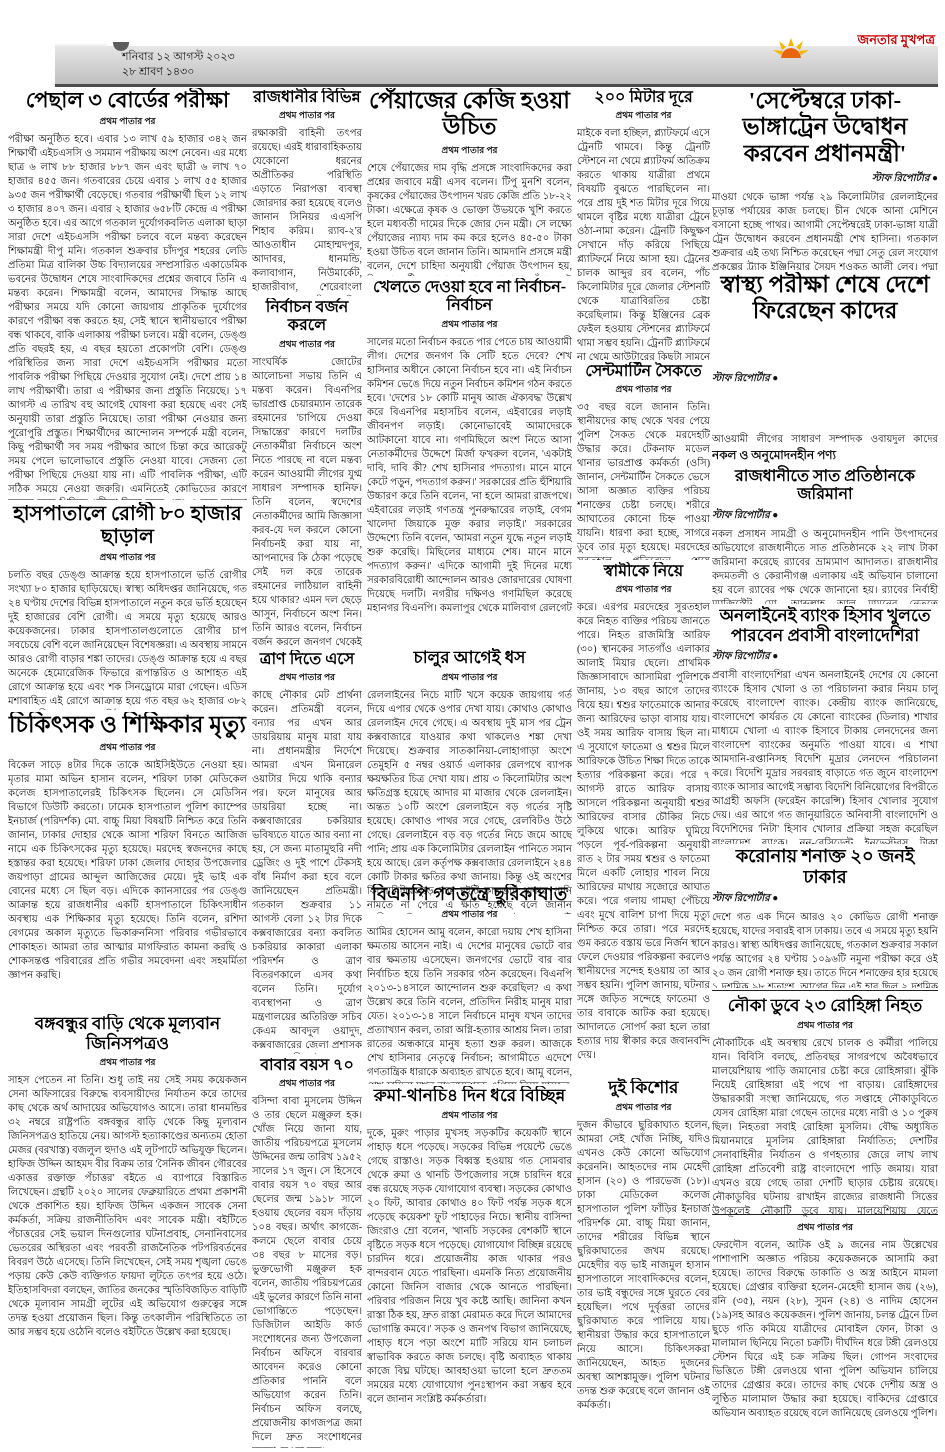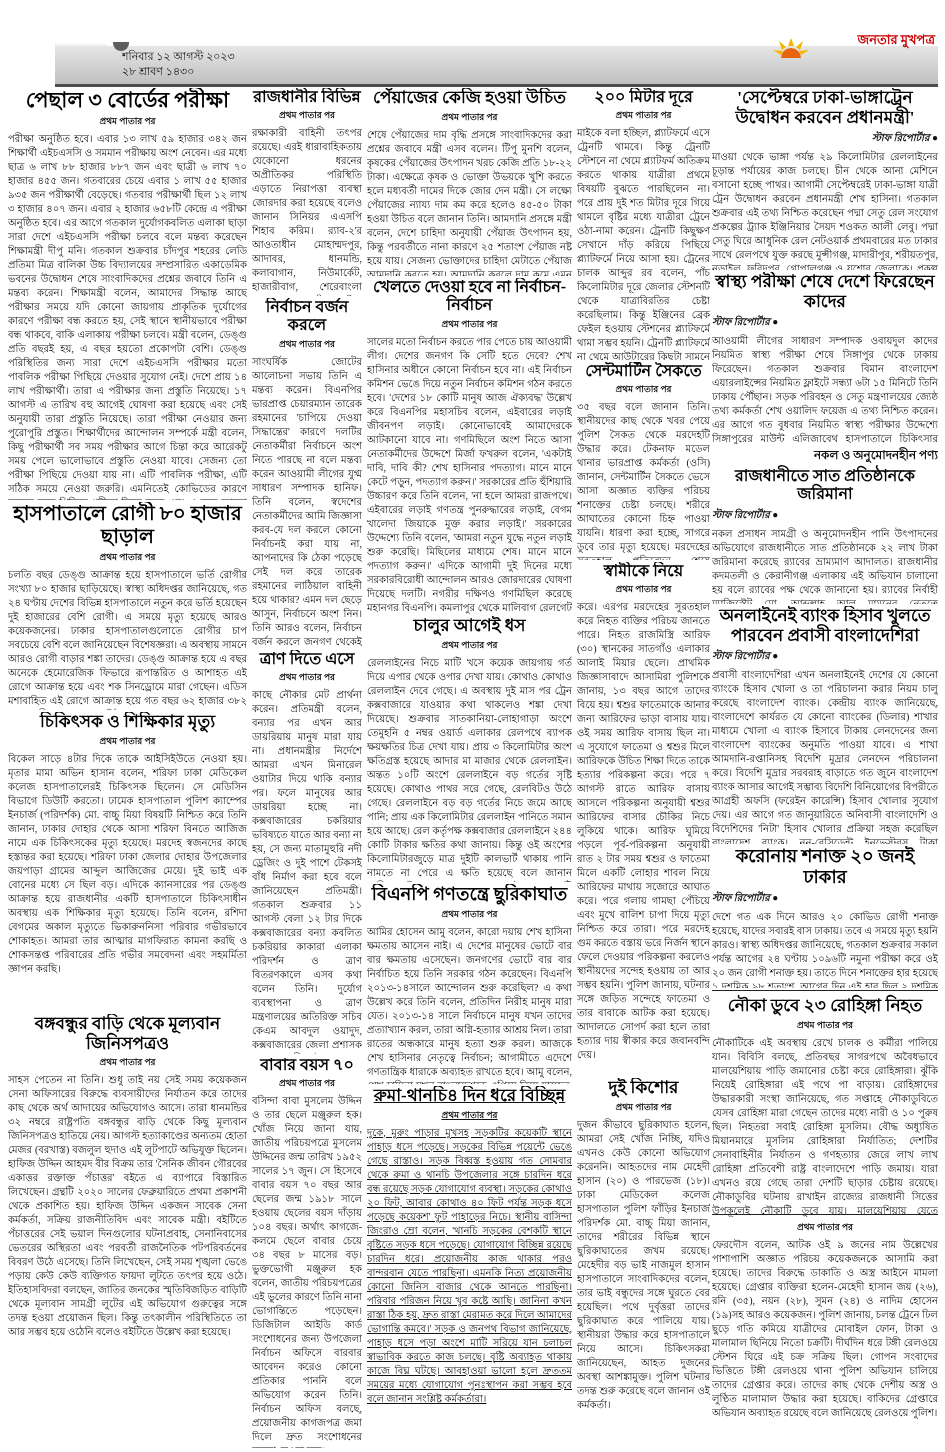--- a/index.html
+++ b/index.html
@@ -16,51 +16,51 @@
             border-radius:0 0 8px 8px;}
   .date-block{position:absolute;left:122px;top:49px;font-size:11px;line-height:15px;}
   .masthead{position:absolute;right:10px;top:36px;width:230px;text-align:center;}
   .tagline{font-size:13px;font-weight:700;color:#cc0000;text-align:right;padding-left:74px;line-height:8px;}
   .mast-title{font-size:33px;font-weight:700;color:#0a0a0a;line-height:36px;letter-spacing:-1px;}
   .sun{position:absolute;left:64px;top:2px;}
 
   
   .art{position:absolute;display:flex;flex-direction:column;overflow:hidden;}
   .headline{font-weight:700;text-align:center;line-height:1.15;margin:0 0 2px;color:#000;}.h16{font-size:16px}.h17{font-size:17px}.h18{font-size:18px}
-  .h19{font-size:17px}.h20{font-size:20px}.h21{font-size:21px}
-  .kicker{font-size:12px;font-weight:700;text-align:right;margin:0 0 1px;}
+  .h19{font-size:23px}.h20{font-size:20px}.h21{font-size:21px}
+  .kicker{font-size:12px;font-weight:700;text-align:left;margin:0 0 1px;}
   .cont{font-size:9px;font-weight:700;text-align:center;margin:0 0 3px;}
   .staff{font-size:10px;font-weight:700;font-style:italic;text-align:left;margin:1px 0 3px;}
   .body{font-size:10px;line-height:14px;text-align:justify;overflow:hidden;flex:1;}
   .rule-top{border-top:1.5px solid #222;padding-top:5px;}
 
   
   #a0{left:8px;top:88px;width:239px;height:412px;}
   #a1{left:8px;top:502px;width:239px;height:208px;}
   #a2{left:8px;top:712px;width:239px;height:300px;}
   #a3{left:8px;top:1014px;width:239px;height:434px;}
   
   #a4{left:252px;top:88px;width:110px;height:208px;}
   #a5{left:252px;top:298px;width:110px;height:350px;}
   #a6{left:252px;top:650px;width:110px;height:404px;}
   #a7{left:252px;top:1056px;width:110px;height:392px;}
   
   #a8{left:367px;top:88px;width:205px;height:188px;}
   #a9{left:367px;top:278px;width:205px;height:336px;}
-  #a10{left:367px;top:616px;width:205px;height:266px;}
+  #a10{left:367px;top:648px;width:205px;height:266px;}
   #a11{left:367px;top:884px;width:205px;height:200px;}
-  #a12{left:367px;top:1086px;width:205px;height:362px;text-decoration:underline;}
+  #a12{left:367px;top:1086px;width:205px;height:362px;}
   
   #a13{left:577px;top:88px;width:133px;height:272px;}
   #a14{left:577px;top:362px;width:133px;height:198px;}
   #a15{left:577px;top:562px;width:133px;height:514px;}
   #a16{left:577px;top:1078px;width:133px;height:370px;}
   
   #a17{left:712px;top:88px;width:226px;height:182px;align-items:flex-end;}
-  #a18{left:712px;top:272px;width:226px;height:172px;}
+  #a18{left:712px;top:272px;width:226px;height:172px;gap:42px;}
   #a19{left:712px;top:446px;width:226px;height:158px;}
   #a20{left:712px;top:606px;width:226px;height:238px;}
   #a21{left:712px;top:846px;width:226px;height:142px;}
   #a22{left:712px;top:990px;width:226px;height:222px;}
   #a23{left:712px;top:1214px;width:226px;height:234px;}
 </style>
 </head>
 <body>
 
 <div class="page">

